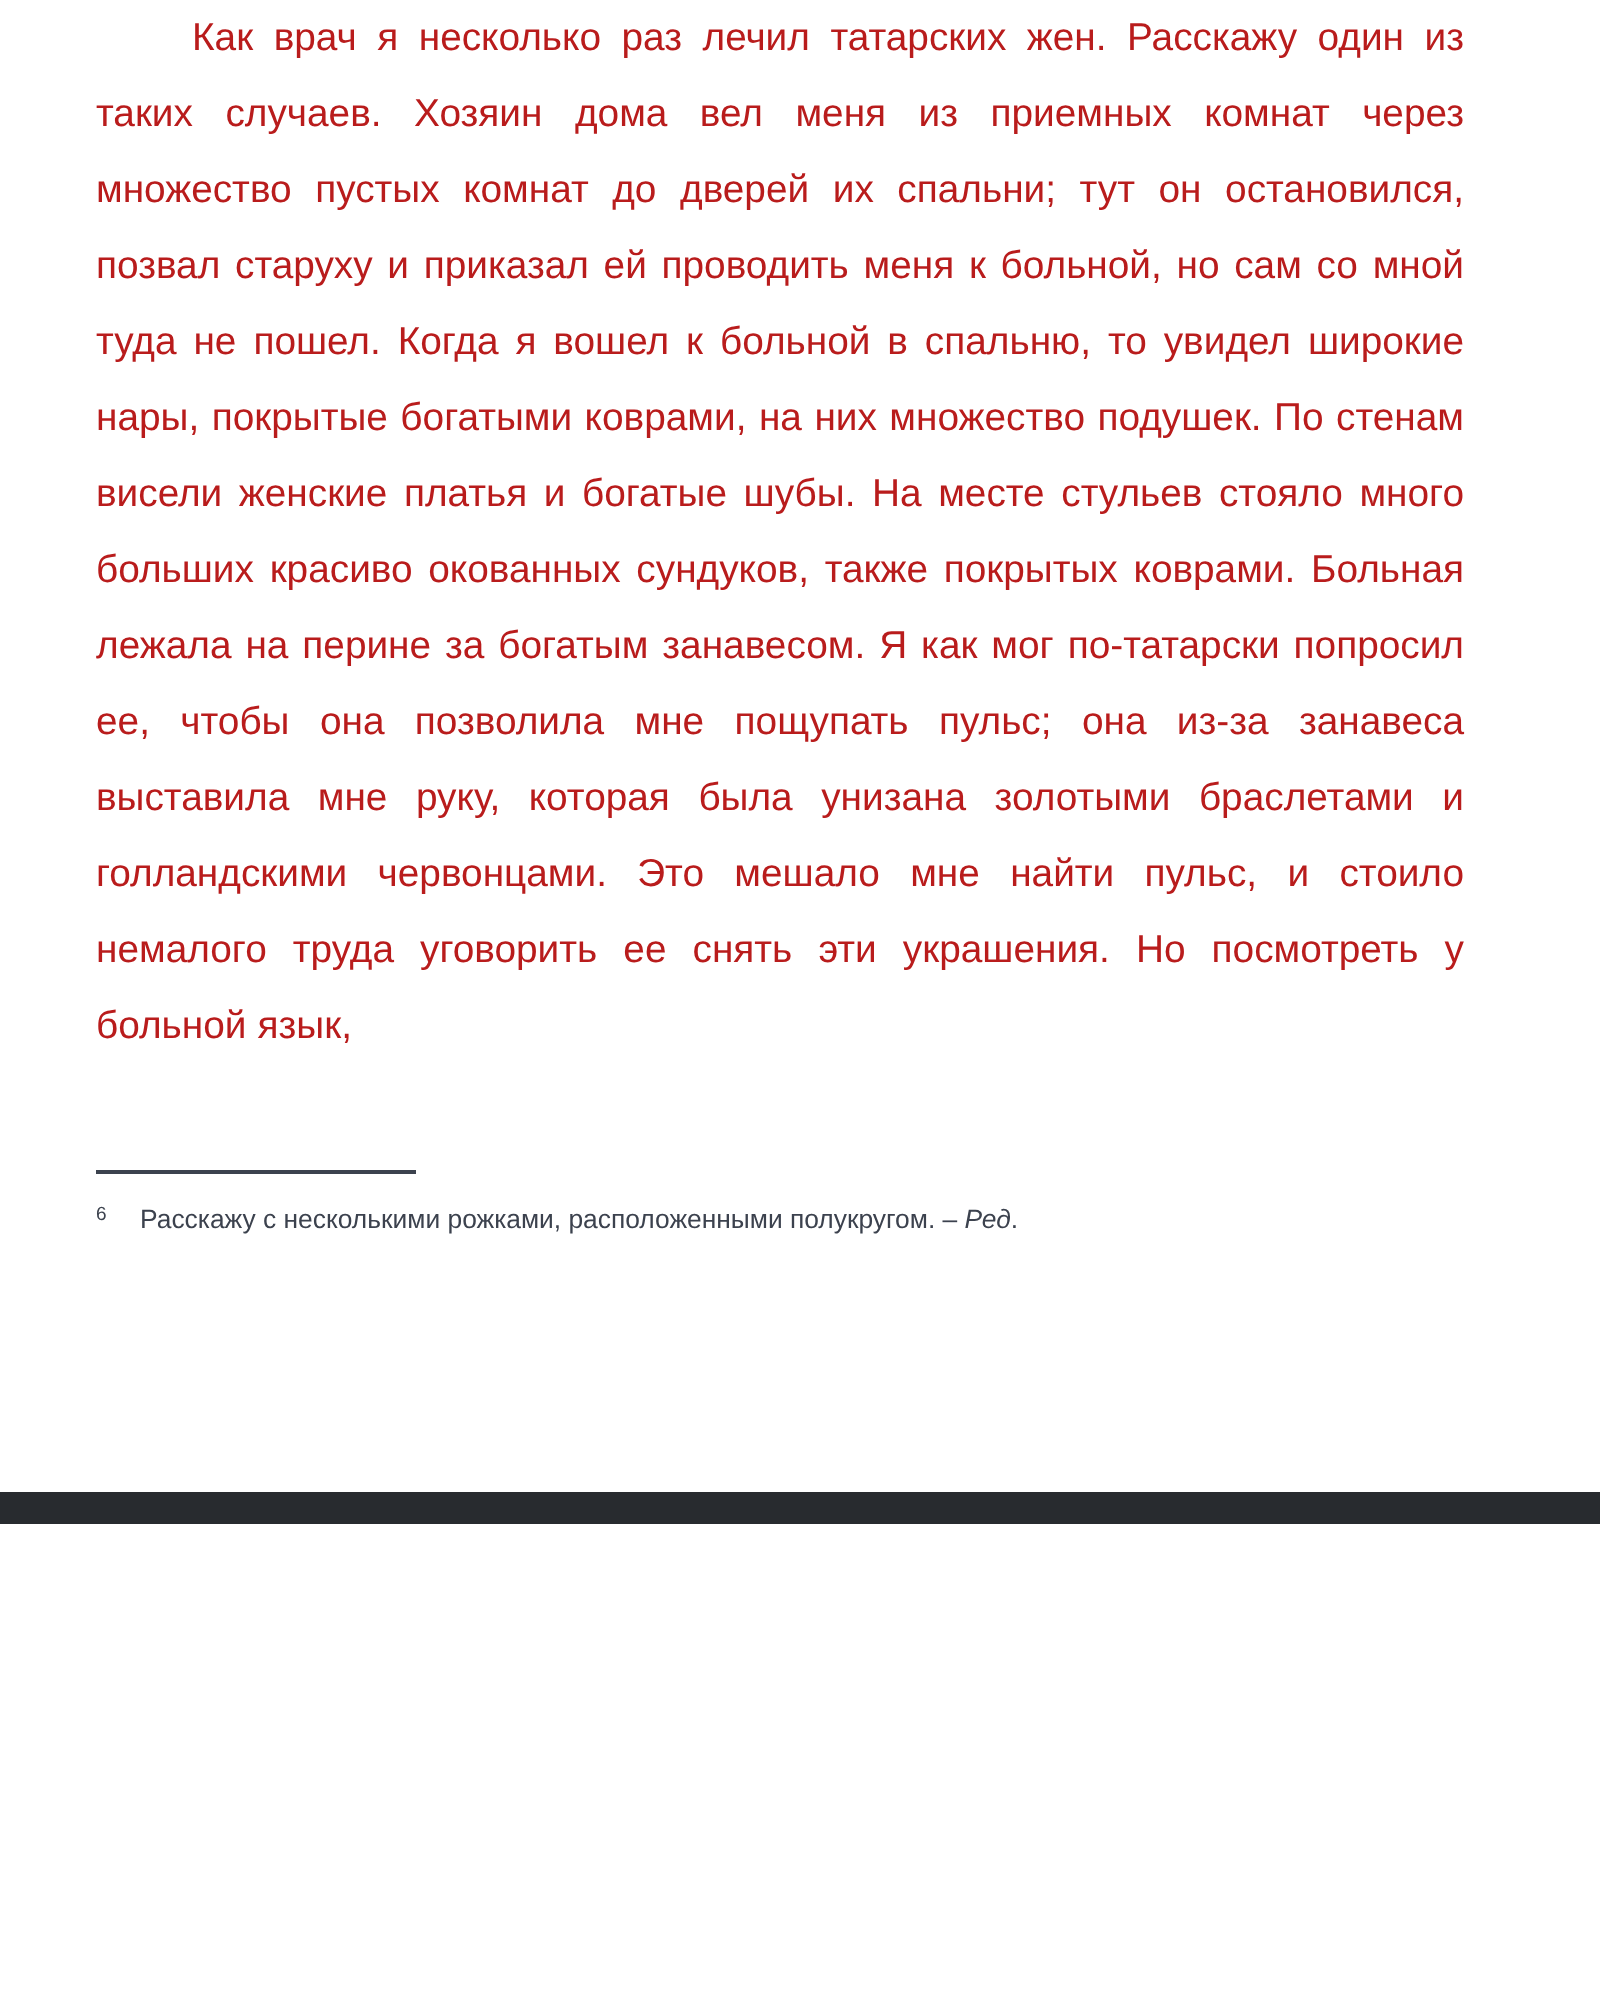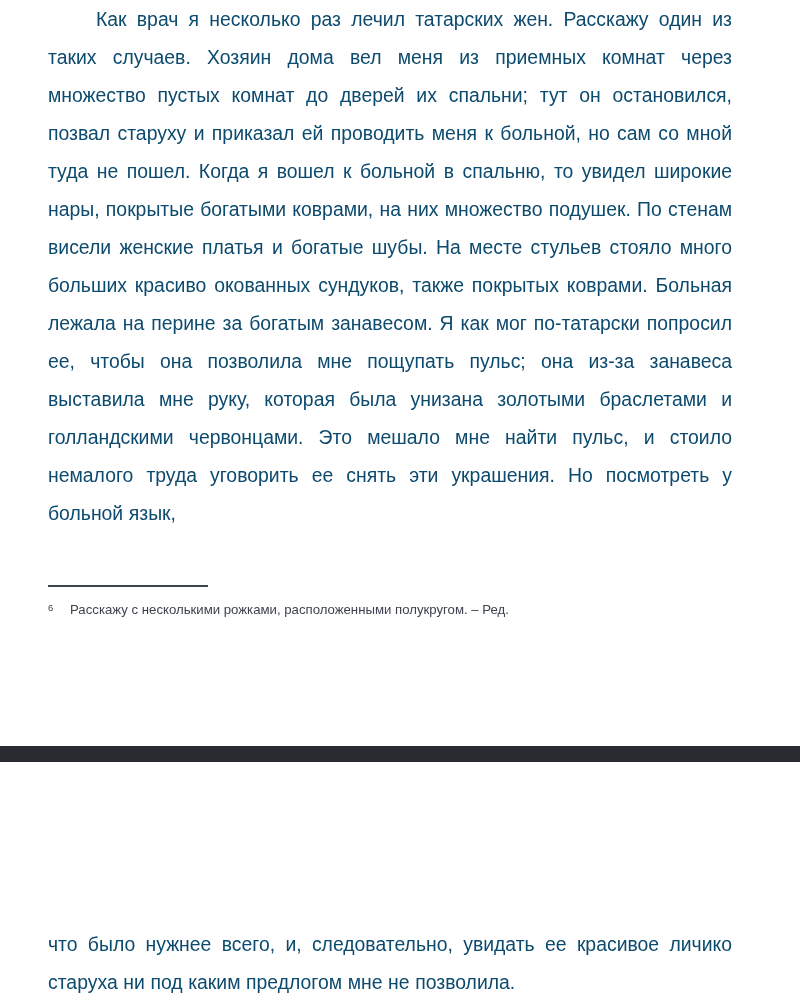--- a/index.html
+++ b/index.html
@@ -27,21 +27,21 @@
     position: absolute;
     left: 48px;
     top: 0px;
     width: 684px;
   }
 
   .body-par {
     margin: 0;
     font-size: 19.4px;
     line-height: 38px;
-    color: #0c4a6e;
+    color: #b91c1c;
     text-align: justify;
     text-justify: inter-word;
     text-indent: 48px;
     word-spacing: 0.2px;
     hyphens: manual;
   }
   .body-par.no-indent {
     text-indent: 0;
   }
 
@@ -77,20 +77,21 @@
     padding-top: 1px;
     color: #3c424e;
   }
 
   .footnote-text {
     flex: 1 1 auto;
     white-space: nowrap;
   }
 
   .footnote-text .ed {
+    font-style: italic;
   }
 
   
   .dark-bar {
     position: absolute;
     left: 0;
     top: 746px;
     width: 800px;
     height: 16px;
     background: #282b2f;
@@ -130,17 +131,14 @@
     <div class="footnote-rule"></div>
     <div class="footnote-row">
       <span class="footnote-marker">6</span>
       <span class="footnote-text"><span>Расскажу с несколькими рожками, расположенными полукругом. – </span><span class="ed">Ред</span><span>.</span></span>
     </div>
   </div>
 
   <div class="dark-bar"></div>
 
 
-  <div class="cont-block">
-    <p class="body-par no-indent">что было нужнее всего, и, следовательно, увидать ее красивое личико старуха ни под каким предлогом мне не позволила.</p>
-  </div>
 
 </div>
 
 </body></html>

